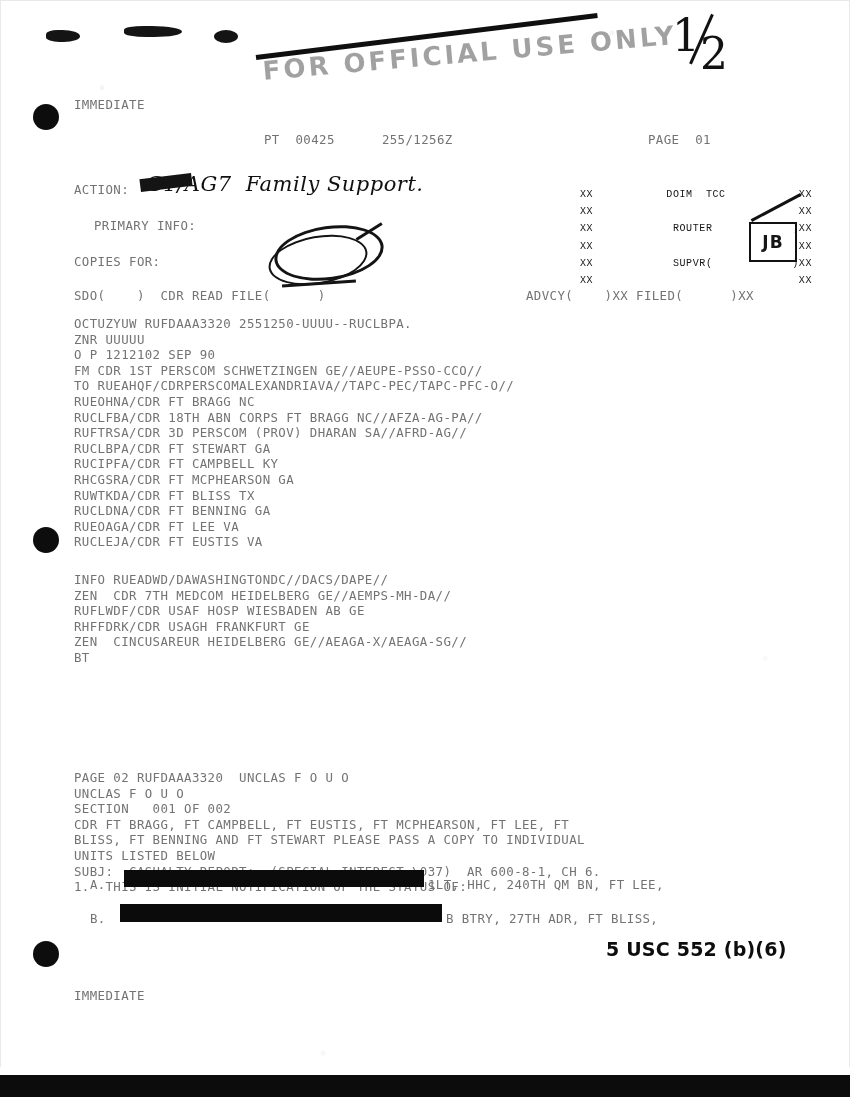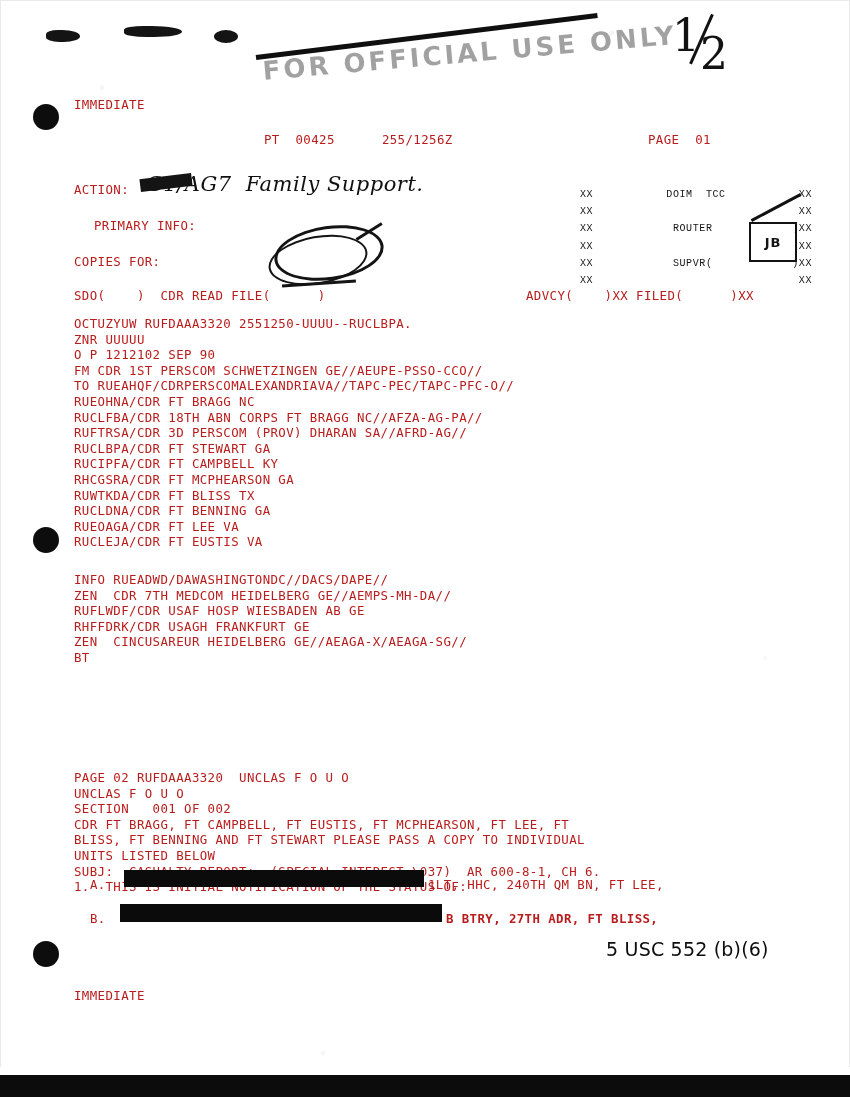--- a/index.html
+++ b/index.html
@@ -57,21 +57,21 @@
   .hole.h3 { top: 941px; }
 
   
   .mono {
     position: absolute;
     font-family: "DejaVu Sans Mono", monospace;
     font-size: 12.4px;
     letter-spacing: .4px;
     line-height: 15.6px;
     white-space: pre;
-    color: #b91c1c;
+    color: #737373;
   }
 
   
   .hand {
     position: absolute;
     font-family: "DejaVu Serif", serif;
     font-style: italic;
     color: #101010;
     white-space: pre;
   }
@@ -138,21 +138,21 @@
     right: 53px;
     top: 222px;
     width: 44px;
     height: 36px;
     border: 2.5px solid #121212;
     display: flex;
     align-items: center;
     justify-content: center;
     font-family: "DejaVu Sans", sans-serif;
     font-weight: bold;
-    font-size: 13px;
+    font-size: 17px;
     letter-spacing: 1px;
     background: rgba(255,255,255,0.85);
   }
   .jb-slash {
     position: absolute;
     right: 46px;
     top: 206px;
     width: 56px;
     height: 2.5px;
     background: #121212;
@@ -162,21 +162,21 @@
   
   .redact {
     position: absolute;
     background: #0b0b0b;
   }
 
   
   .foia {
     position: absolute;
     font-family: "DejaVu Sans", sans-serif;
-    font-weight: normal;
+    font-weight: bold;
     font-size: 19px;
     color: #0d0d0d;
     letter-spacing: .2px;
     white-space: pre;
   }
 
   
   .scribble {
     position: absolute;
     left: 268px;
@@ -294,21 +294,21 @@
 <span>UNITS LISTED BELOW</span>
 <span>SUBJ:  CASUALTY REPORT:  (SPECIAL INTEREST \037)  AR 600-8-1, CH 6.</span>
 <span>1.  THIS IS INITIAL NOTIFICATION OF THE STATUS OF:</span></div>
 
   <div class="mono" style="left:90px; top:877px;">A.</div>
   <div class="redact" style="left:124px; top:870px; width:300px; height:17px;"></div>
   <div class="mono" style="left:428px; top:877px;">1LT, HHC, 240TH QM BN, FT LEE,</div>
 
   <div class="mono" style="left:90px; top:911px;">B.</div>
   <div class="redact" style="left:120px; top:904px; width:322px; height:18px;"></div>
-  <div class="mono" style="left:446px; top:911px;font-weight:bold;">B BTRY, 27TH ADR, FT BLISS,</div>
+  <div class="mono" style="left:446px; top:911px;">B BTRY, 27TH ADR, FT BLISS,</div>
 
   <div class="foia" style="left:606px; top:938px;">5 USC 552 (b)(6)</div>
 
   <div class="mono" style="left:74px; top:988px;">IMMEDIATE</div>
 
   <div class="scan-noise"></div>
   <div class="bottom-band-2"></div>
   <div class="bottom-band"></div>
 </div>
 

